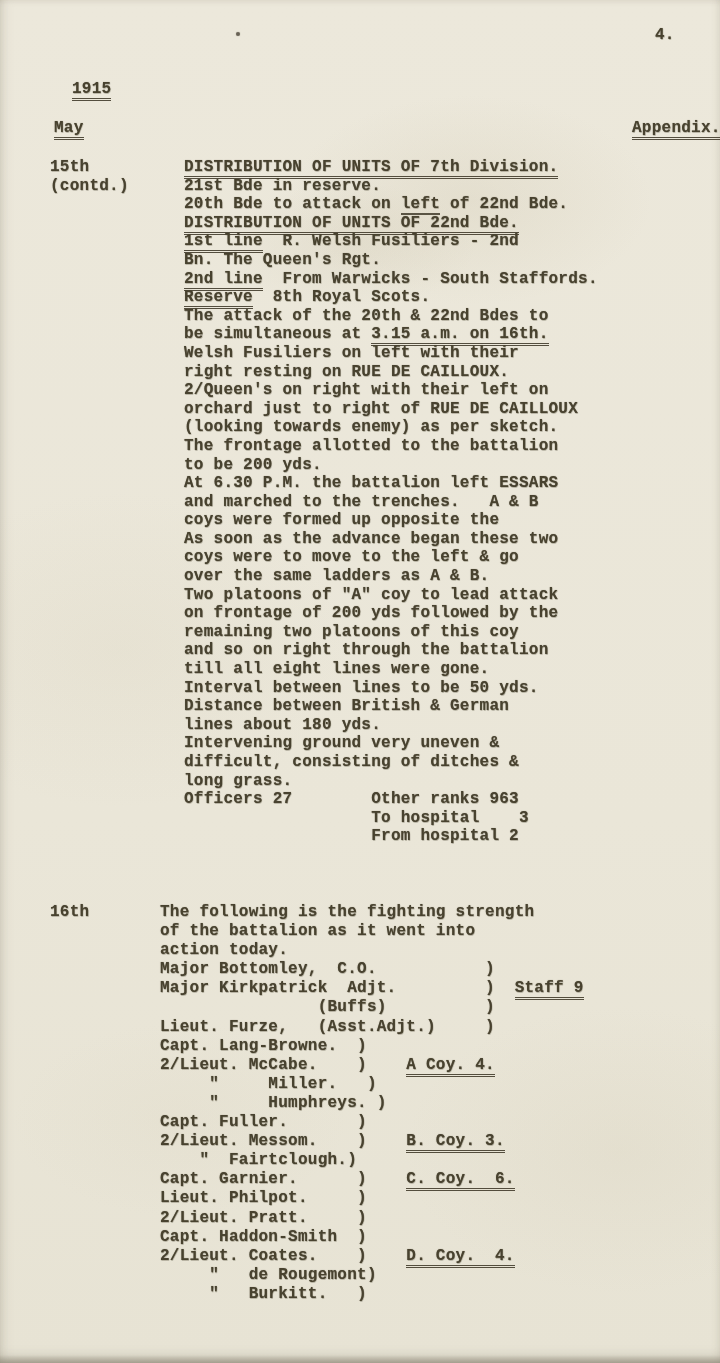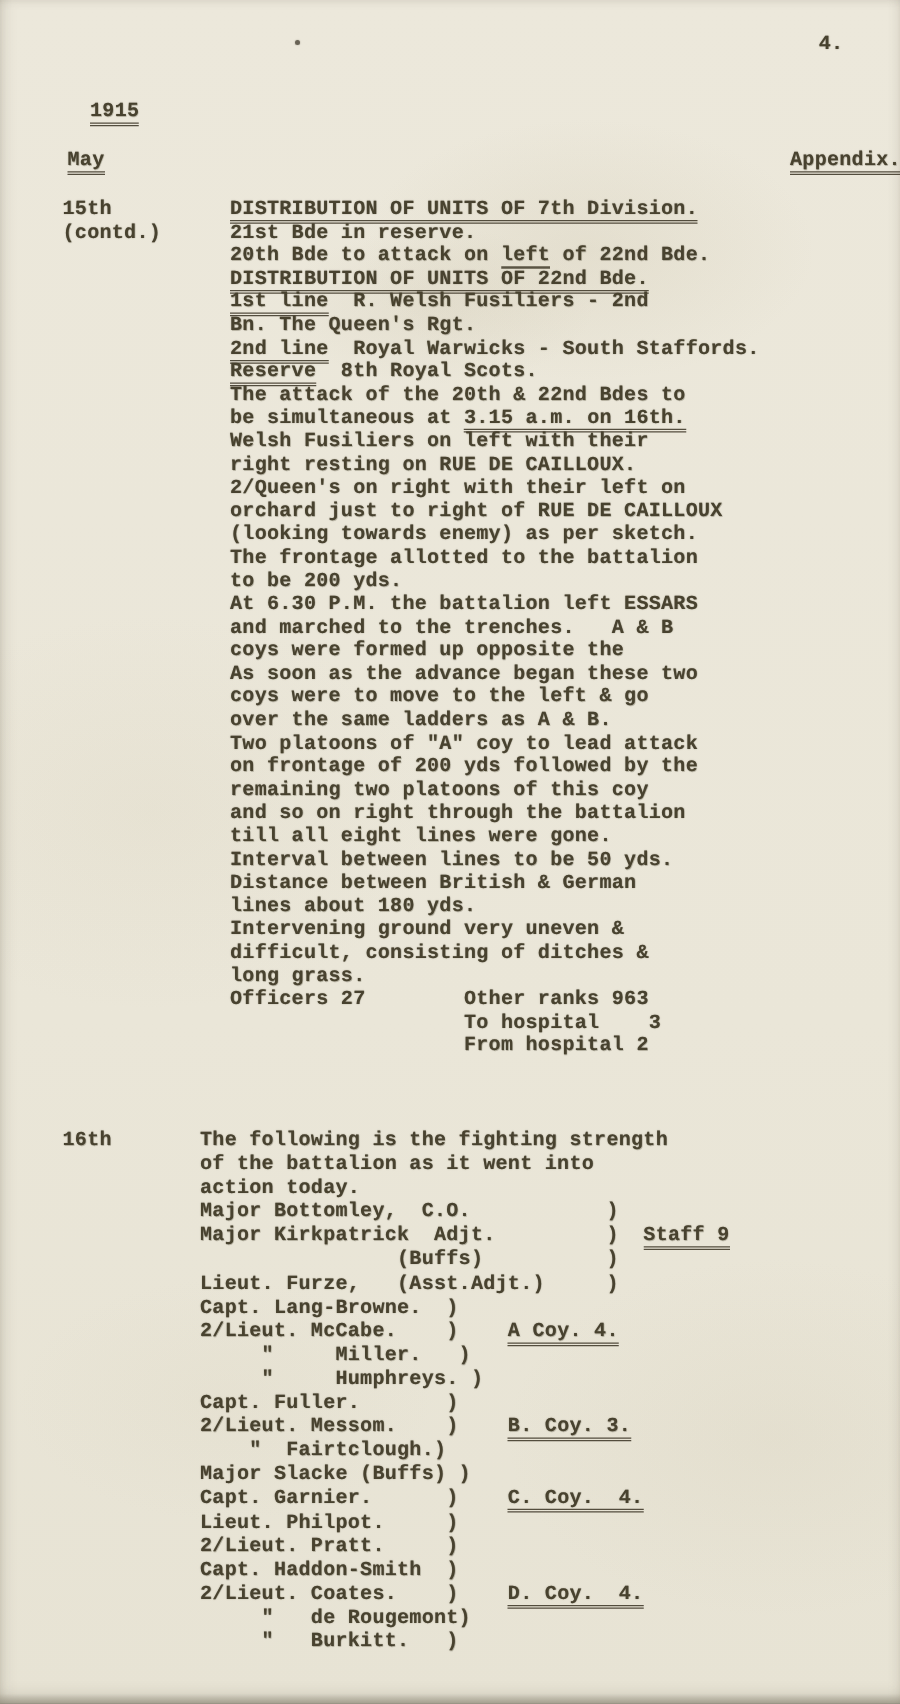--- a/index.html
+++ b/index.html
@@ -60,21 +60,21 @@
           <div>15th</div>
           <div>(contd.)</div>
         </div>
         <div class="body-col" style="line-height: 18.6px; margin-left: 24px;">
           <div class="line"><span class="u2">DISTRIBUTION OF UNITS OF 7th Division.</span></div>
           <div class="line"><span>21st Bde in reserve.</span></div>
           <div class="line"><span>20th Bde to attack on </span><span class="u1">left</span><span> of 22nd Bde.</span></div>
           <div class="line"><span class="u2">DISTRIBUTION OF UNITS OF 22nd Bde.</span></div>
           <div class="line"><span class="u2">1st line</span><span>  R. Welsh Fusiliers - 2nd</span></div>
           <div class="line"><span>Bn. The Queen's Rgt.</span></div>
-          <div class="line"><span class="u2">2nd line</span><span>  Royal Warwicks - South Staffords.</span></div>
+          <div class="line"><span class="u2">2nd line</span><span>  From Warwicks - South Staffords.</span></div>
           <div class="line"><span class="u2">Reserve</span><span>  8th Royal Scots.</span></div>
           <div class="line"><span>The attack of the 20th &amp; 22nd Bdes to</span></div>
           <div class="line"><span>be simultaneous at </span><span class="u2">3.15 a.m. on 16th.</span></div>
           <div class="line"><span>Welsh Fusiliers on left with their</span></div>
           <div class="line"><span>right resting on RUE DE CAILLOUX.</span></div>
           <div class="line"><span>2/Queen's on right with their left on</span></div>
           <div class="line"><span>orchard just to right of RUE DE CAILLOUX</span></div>
           <div class="line"><span>(looking towards enemy) as per sketch.</span></div>
           <div class="line"><span>The frontage allotted to the battalion</span></div>
           <div class="line"><span>to be 200 yds.</span></div>
@@ -112,22 +112,21 @@
           <div class="line"><span>Major Kirkpatrick  Adjt.         )  </span><span class="u2">Staff 9</span></div>
           <div class="line"><span>                (Buffs)          )</span></div>
           <div class="line"><span>Lieut. Furze,   (Asst.Adjt.)     )</span></div>
           <div class="line"><span>Capt. Lang-Browne.  )</span></div>
           <div class="line"><span>2/Lieut. McCabe.    )    </span><span class="u2">A Coy. 4.</span></div>
           <div class="line"><span>     "     Miller.   )</span></div>
           <div class="line"><span>     "     Humphreys. )</span></div>
           <div class="line"><span>Capt. Fuller.       )</span></div>
           <div class="line"><span>2/Lieut. Messom.    )    </span><span class="u2">B. Coy. 3.</span></div>
           <div class="line"><span>    "  Fairtclough.)</span></div>
-          <div class="line"><span>Major Slacke (Buffs) )</span></div>
-          <div class="line"><span>Capt. Garnier.      )    </span><span class="u2">C. Coy.  4.</span></div>
+          <div class="line"><span>Capt. Garnier.      )    </span><span class="u2">C. Coy.  6.</span></div>
           <div class="line"><span>Lieut. Philpot.     )</span></div>
           <div class="line"><span>2/Lieut. Pratt.     )</span></div>
           <div class="line"><span>Capt. Haddon-Smith  )</span></div>
           <div class="line"><span>2/Lieut. Coates.    )    </span><span class="u2">D. Coy.  4.</span></div>
           <div class="line"><span>     "   de Rougemont)</span></div>
           <div class="line"><span>     "   Burkitt.   )</span></div>
         </div>
       </section>
     </div>
 

